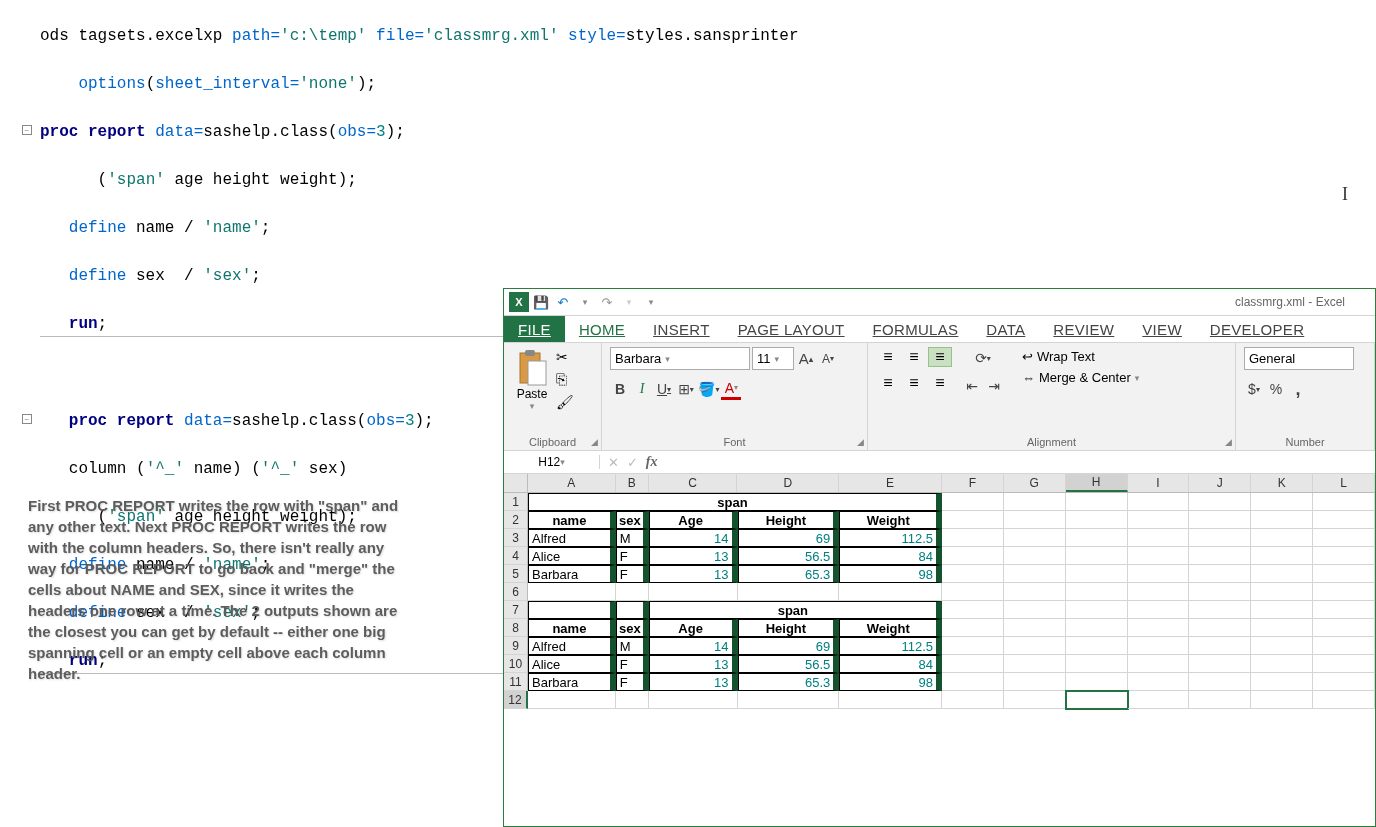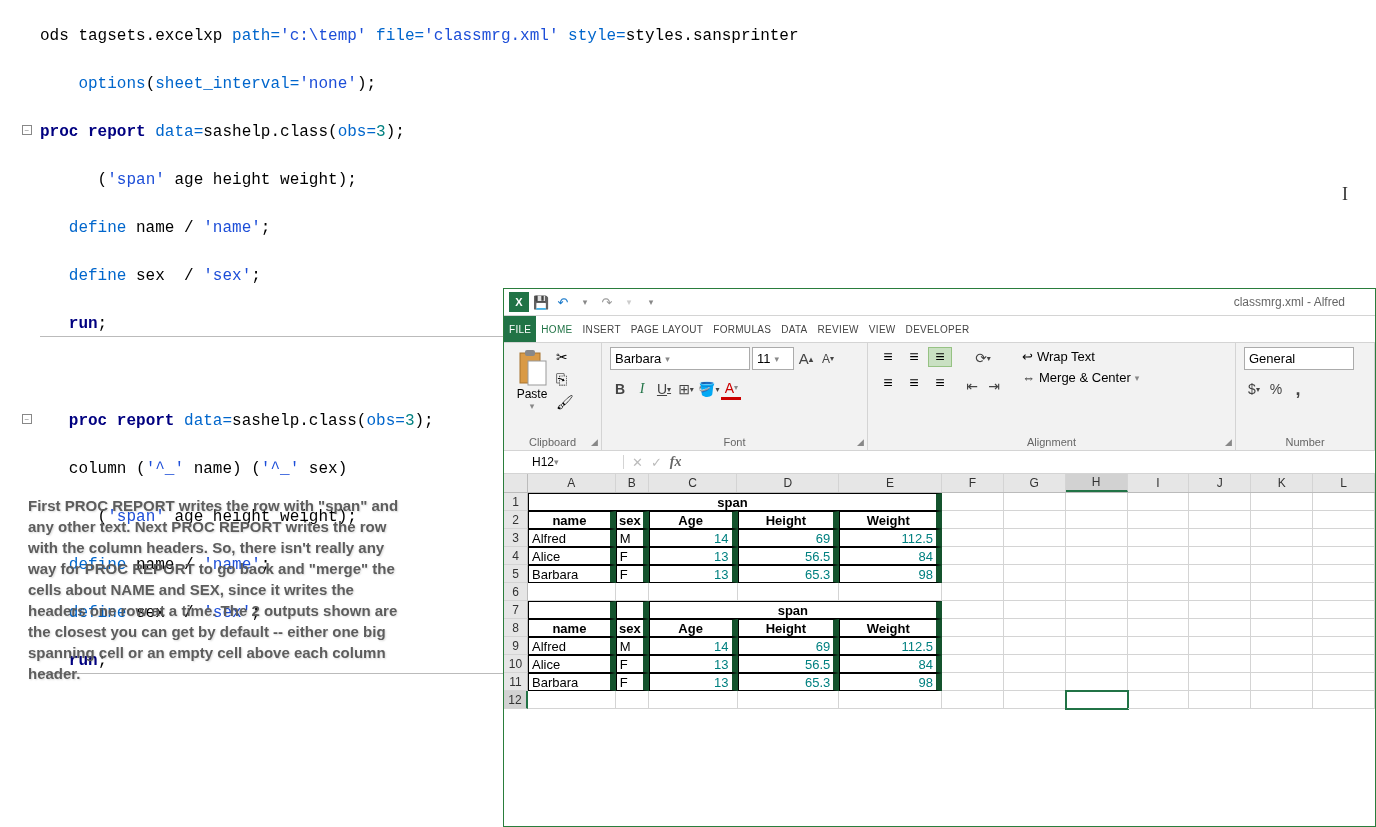--- a/index.html
+++ b/index.html
@@ -34,21 +34,21 @@
       font-size: 8px;
       line-height: 9px;
       text-align: center;
       color: #888;
       background: #fff;
     }
     .hr { border-bottom: 1px solid #bbb; margin-left: 0px; margin-right: 0px; }
     .kw { color: #000080; font-weight: bold; }
     .opt { color: #0066cc; }
     .func { color: #008080; }
-    .str { color: #1d4ed8; }
+    .str { color: #0f766e; }
     .num { color: #008080; }
     .plain { color: #000; }
     
     .annotation {
       position: absolute;
       top: 495px;
       left: 28px;
       width: 380px;
       font-family: Arial, sans-serif;
       font-size: 15px;
@@ -80,28 +80,29 @@
     .qat-icon { width: 22px; height: 22px; display: inline-flex; align-items: center; justify-content: center; font-size: 13px; color: #666; }
     .xl-logo { background: #217346; color: #fff; font-weight: bold; font-size: 11px; width: 20px; height: 20px; text-align: center; line-height: 20px; }
     .excel-title { position: absolute; right: 30px; font-size: 12px; color: #666; }
     .ribbon-tabs {
       height: 26px;
       display: flex;
       align-items: stretch;
       background: #fff;
     }
     .ribbon-tab {
-      padding: 0 5px;
-      font-size: 10px;
+      padding: 0 14px;
+      font-size: 15px;
       color: #444;
       display: flex;
       align-items: center;
       text-transform: uppercase;
       letter-spacing: 0.3px;
       cursor: default;
+      text-decoration: underline;
     }
     .ribbon-tab.file { background: #217346; color: #fff; }
     .ribbon-tab.active { color: #217346; }
     .ribbon-content {
       height: 109px;
       background: #f2f2f2;
       border-top: 1px solid #d4d4d4;
       border-bottom: 1px solid #d4d4d4;
       display: flex;
     }
@@ -127,21 +128,21 @@
     .rbtn { min-width: 20px; height: 22px; display: inline-flex; align-items: center; justify-content: center; font-size: 14px; color: #444; }
     .rbtn.b { font-weight: bold; }
     .rbtn.i { font-style: italic; font-family: "Times New Roman"; color: #217346; }
     .rbtn.u { text-decoration: underline; }
     .align-grid { display: grid; grid-template-columns: repeat(3, 24px); gap: 1px 2px; }
     .align-btn { width: 24px; height: 20px; display: flex; align-items: center; justify-content: center; }
     .align-btn.sel { background: #c9e0c2; border: 1px solid #96c283; }
     .wrap-merge { display: flex; flex-direction: column; gap: 6px; font-size: 13px; padding-top: 2px; }
     .wrap-merge div { display: flex; align-items: center; gap: 4px;}
     .namebox-row { height: 23px; display: flex; align-items: center; border-bottom: 1px solid #d4d4d4; }
-    .namebox { width: 96px; border-right: 1px solid #d4d4d4; padding: 0 4px; font-size: 12px; display: flex; justify-content: flex-start; align-items:center;margin-left:24px; }
+    .namebox { width: 96px; border-right: 1px solid #d4d4d4; padding: 0 4px; font-size: 12px; display: flex; justify-content: center; align-items:center; }
     .fx-area { display: flex; align-items: center; padding-left: 8px; gap: 8px; color: #999; }
     .fx-area .fx { font-style: italic; font-family: "Times New Roman"; color: #666; font-size: 14px; font-weight: bold; }
     .fx-area .tick { color: #bbb; font-size: 13px; }
     
     .sheet { position: relative; font-size: 13px; }
     .col-headers { display: flex; height: 19px; background: #e6e6e6; border-bottom: 1px solid #bbb; }
     .row-header { width: 24px; min-width:24px; background: #e6e6e6; text-align: center; font-size: 12px; color: #333; border-right: 1px solid #bbb; border-bottom: 1px solid #d4d4d4; display: flex; align-items:center; justify-content:center; }
     .col-header { text-align: center; font-size: 12px; color: #333; border-right: 1px solid #d4d4d4; display:flex; align-items:center; justify-content:center; }
     .col-header.sel { background: #d2d2d2; border-bottom: 2px solid #217346; }
     .corner { width: 24px; background: #e6e6e6; border-right:1px solid #bbb; }
@@ -188,21 +189,21 @@
   <div class="excel-qat">
     <span class="qat-icon">
         <span class="xl-logo">X</span>
       </span>
     <span class="qat-icon" style="color:#5b57a6;">💾</span>
     <span class="qat-icon" style="color:#1979ca;">↶</span>
     <span class="qat-icon" style="font-size:9px;color:#888;">▾</span>
     <span class="qat-icon" style="color:#999;">↷</span>
     <span class="qat-icon" style="font-size:9px;color:#ccc;">▾</span>
     <span class="qat-icon" style="font-size:9px;color:#888;">▾</span>
-    <span class="excel-title">classmrg.xml - Alfred</span>
+    <span class="excel-title">classmrg.xml - Excel</span>
   </div>
   <div class="ribbon-tabs">
     <div class="ribbon-tab file">FILE</div>
     <div class="ribbon-tab active">HOME</div>
     <div class="ribbon-tab">INSERT</div>
     <div class="ribbon-tab">PAGE LAYOUT</div>
     <div class="ribbon-tab">FORMULAS</div>
     <div class="ribbon-tab">DATA</div>
     <div class="ribbon-tab">REVIEW</div>
     <div class="ribbon-tab">VIEW</div>

